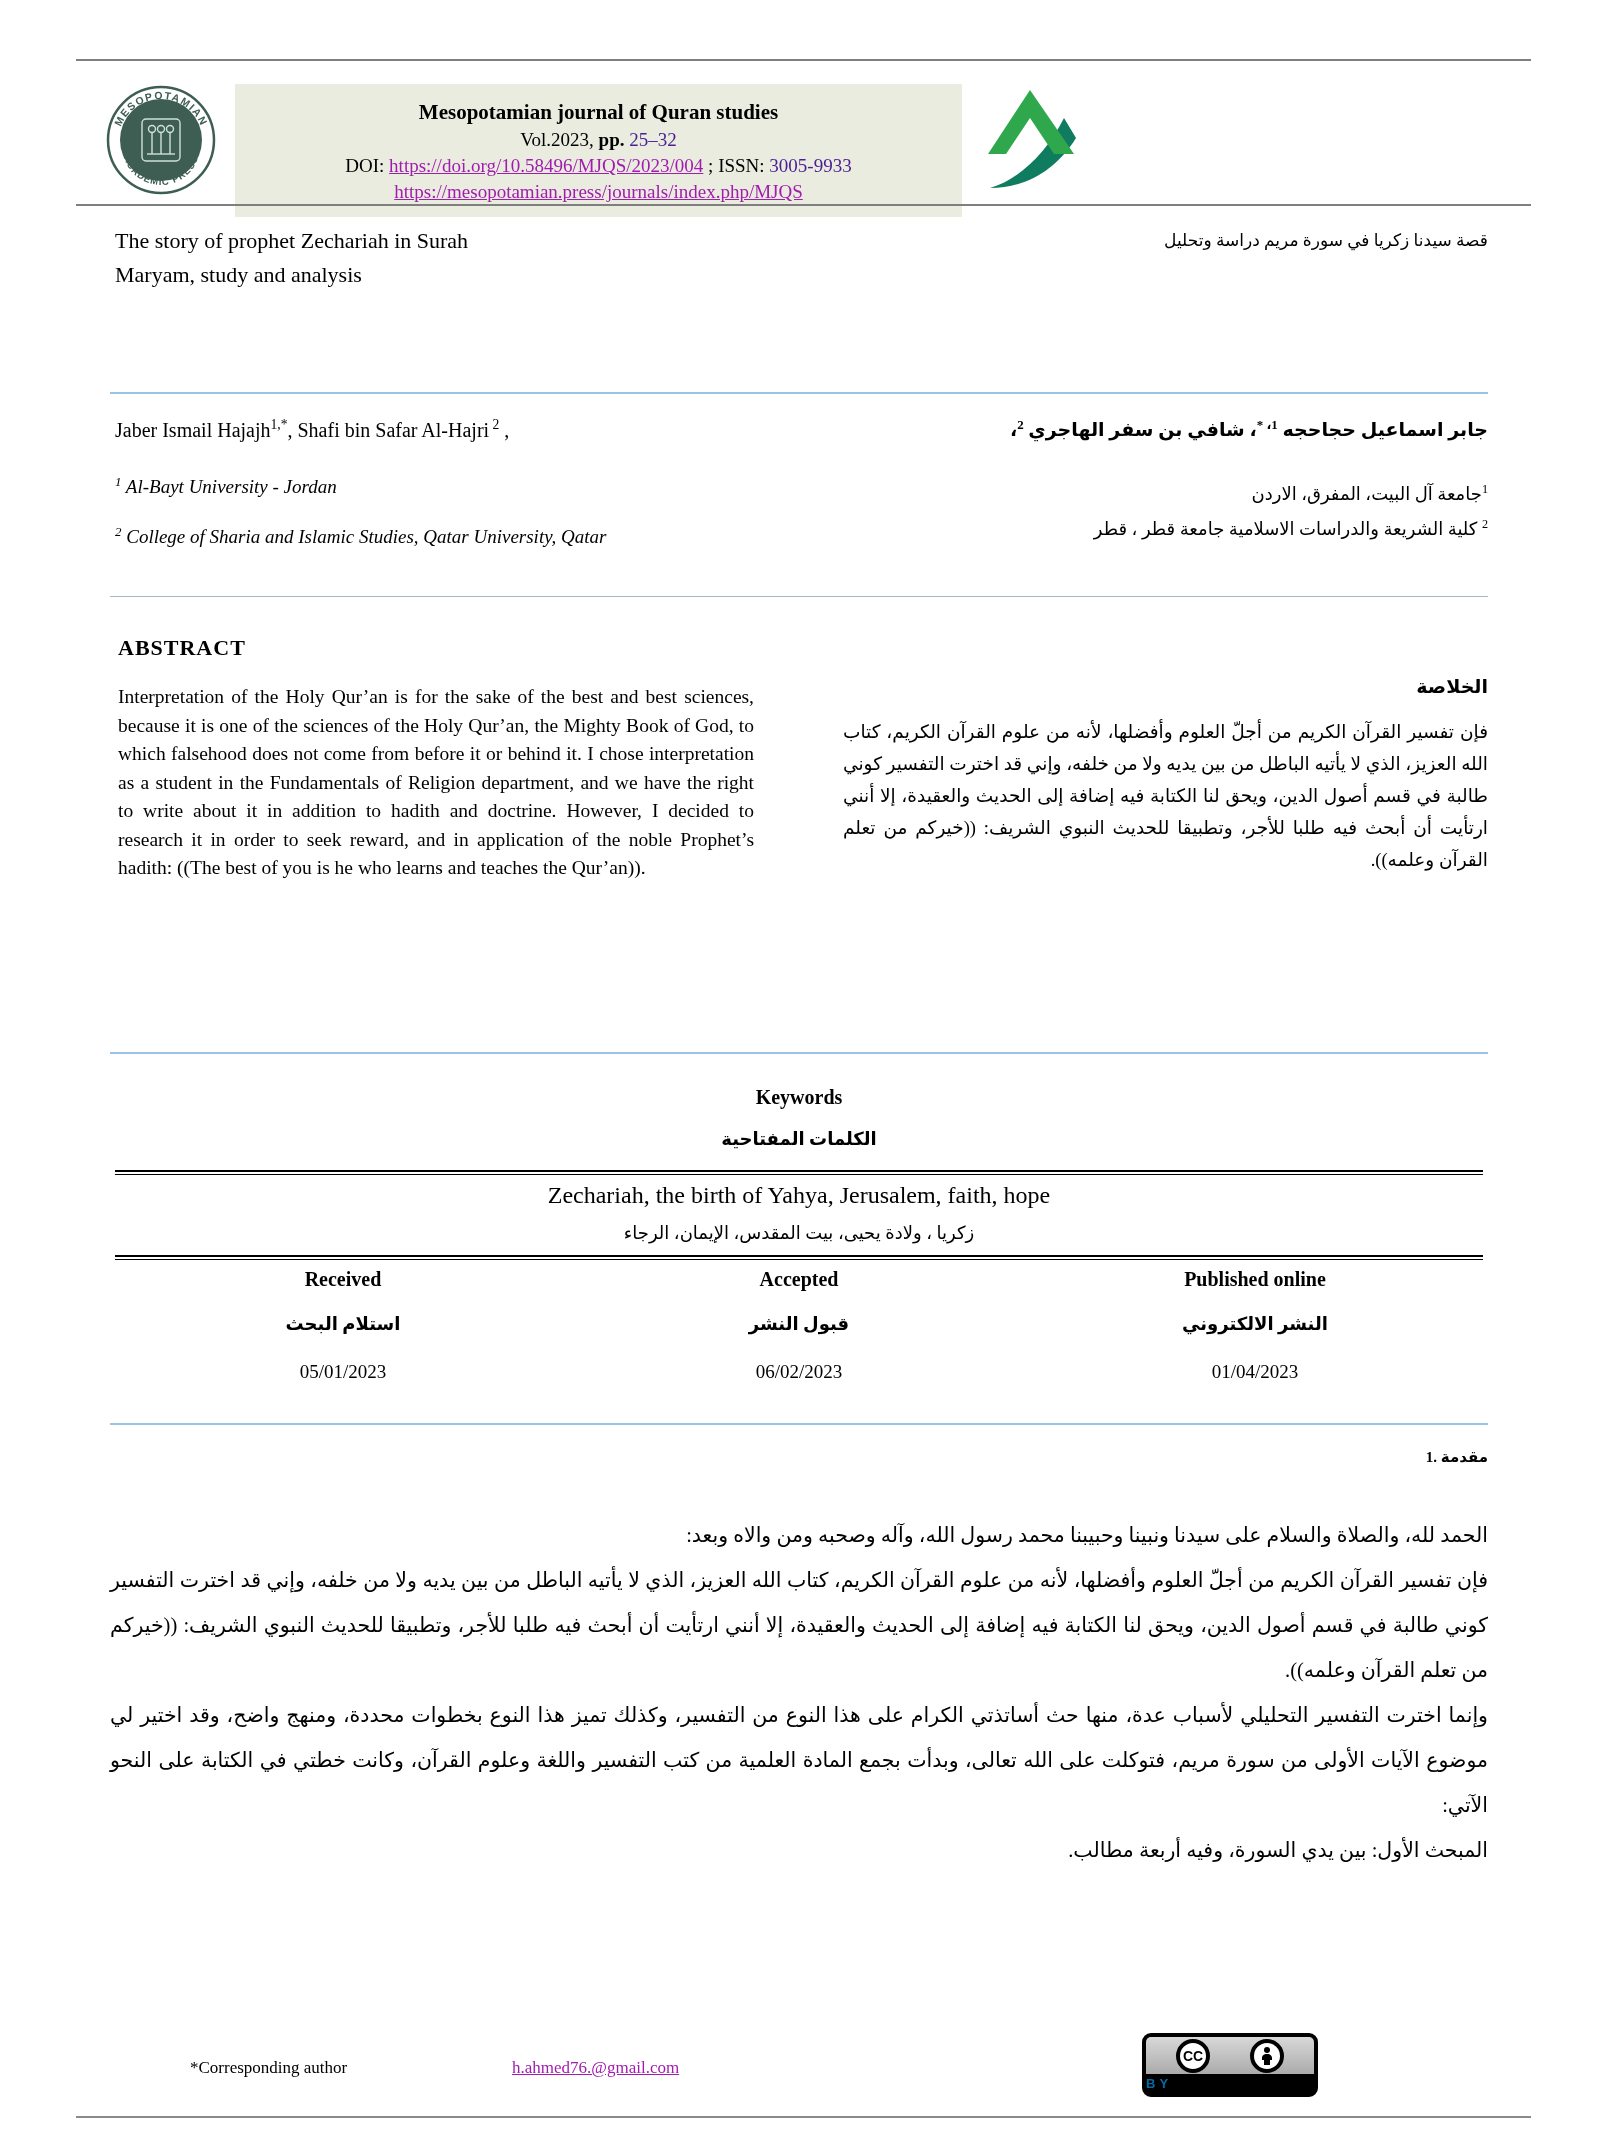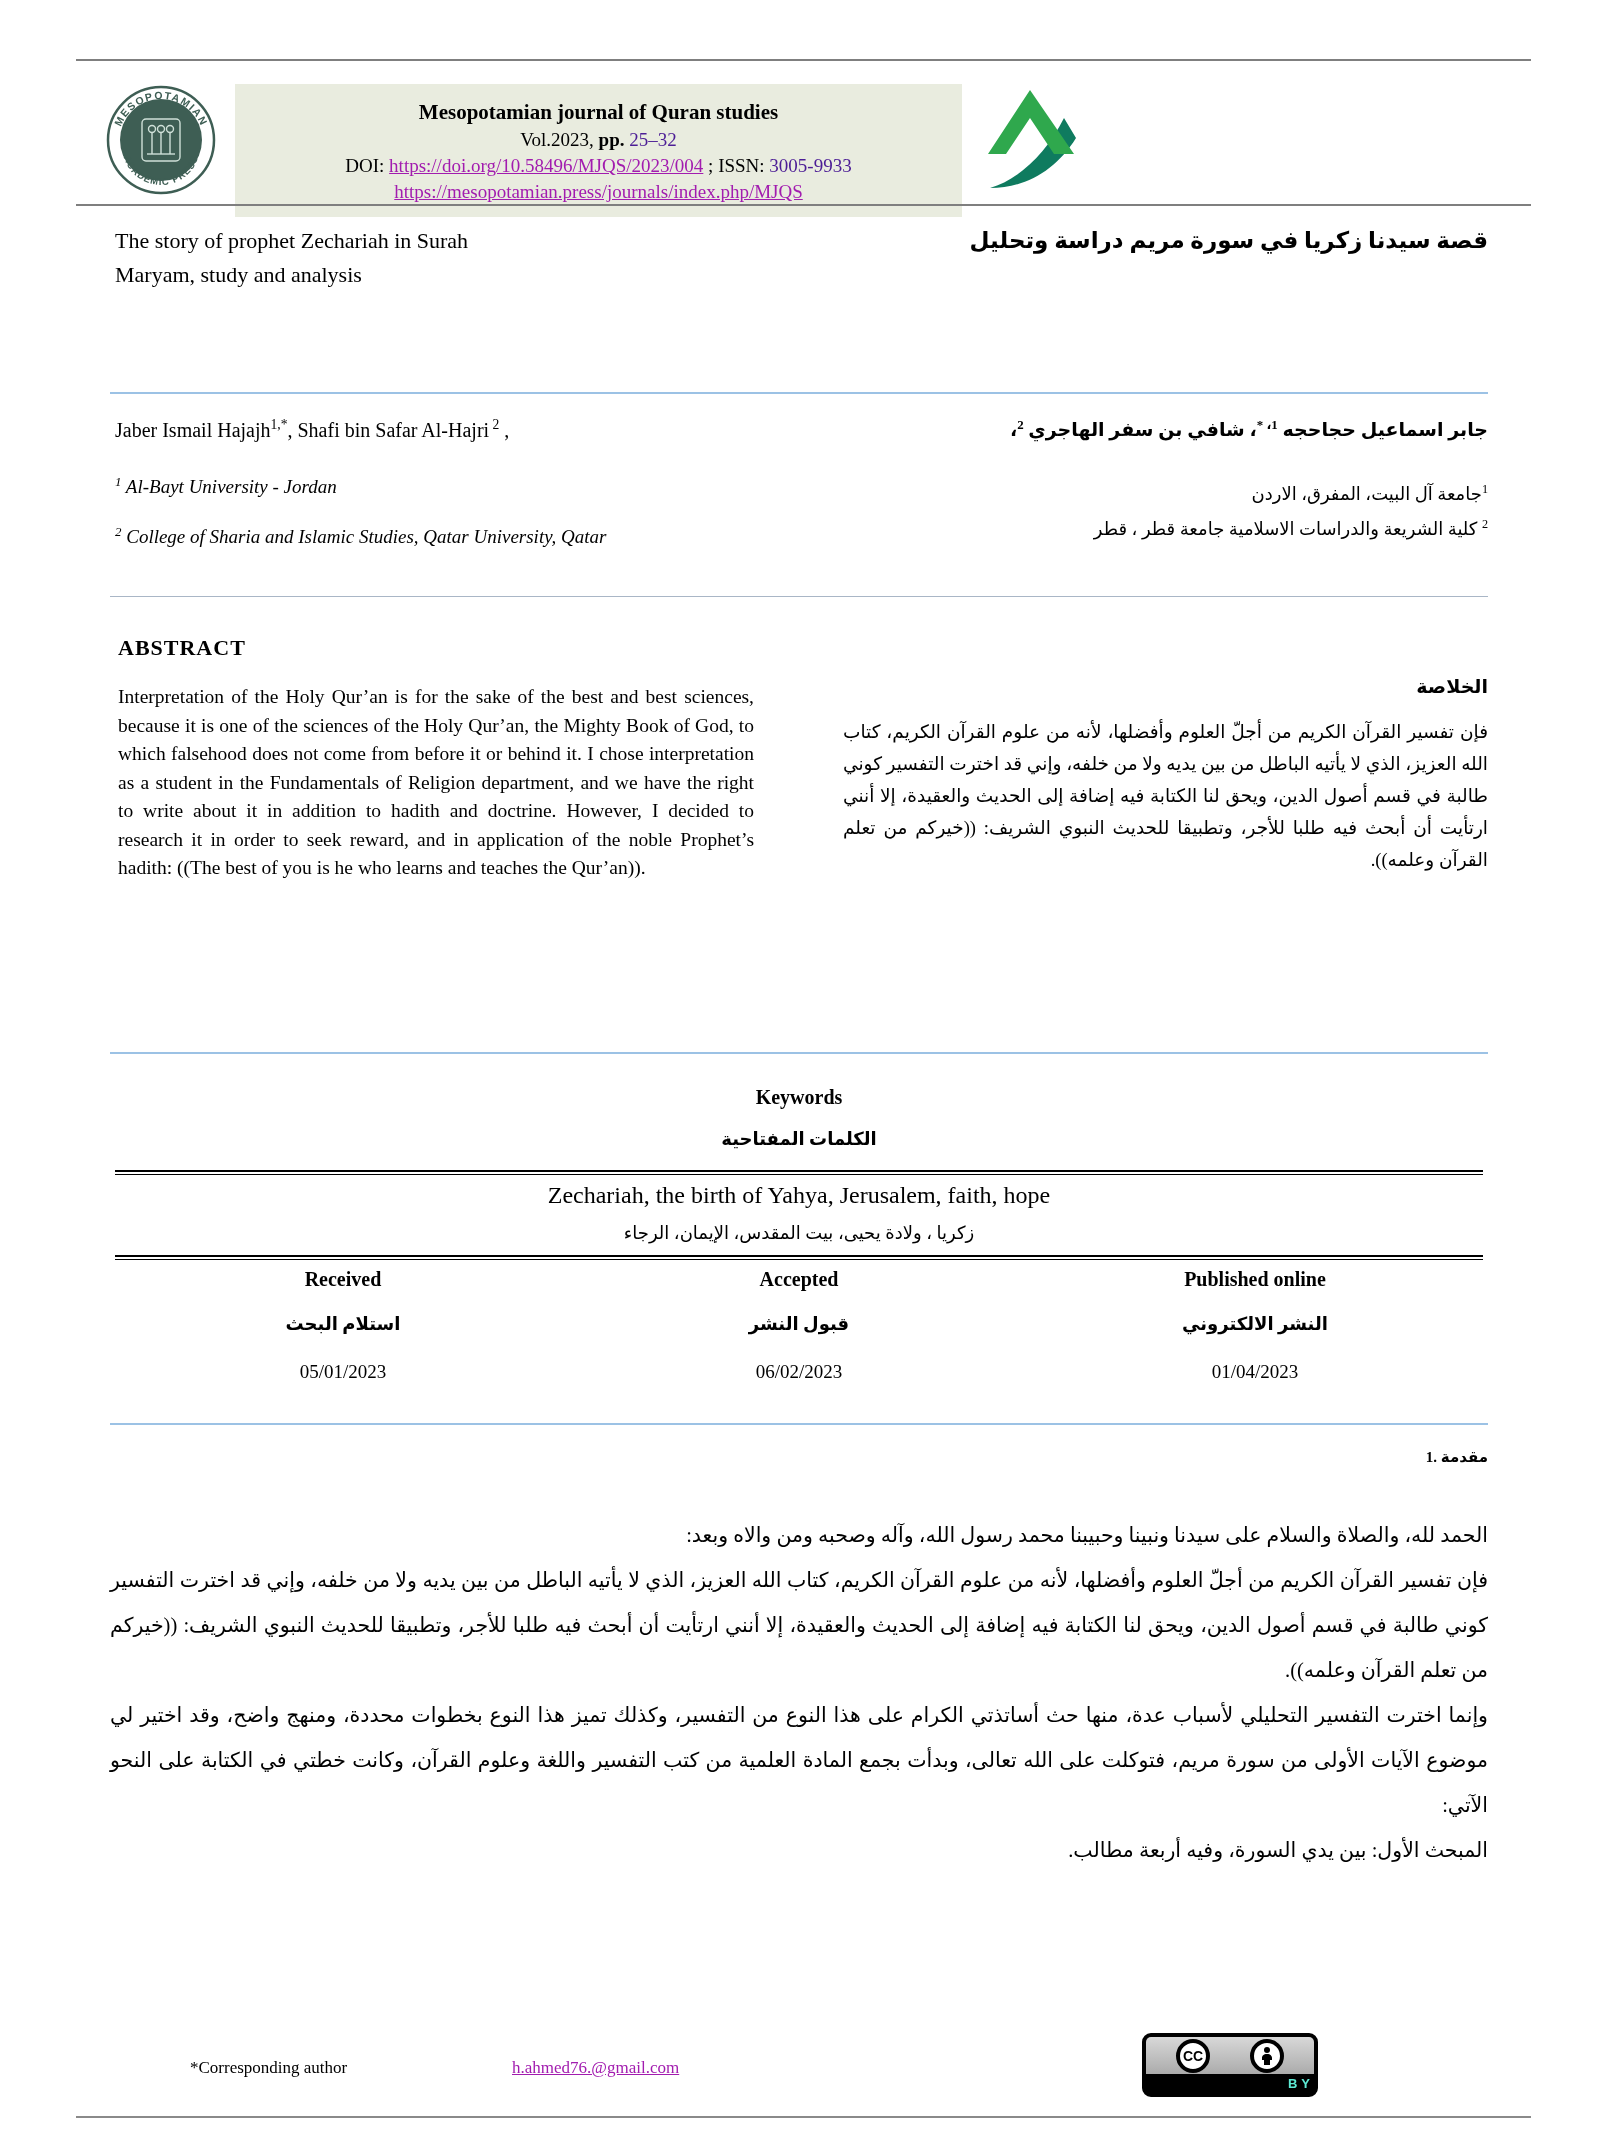--- a/index.html
+++ b/index.html
@@ -21,21 +21,21 @@
     padding:14px 6px 12px 6px; font-size:19px; line-height:26px;
   }
   .journal-box .jtitle { font-weight:bold; font-size:21px; line-height:29px; }
   .blue  { color:#4c1d95; }
   .link  { color:#a21caf; text-decoration:underline; cursor:pointer; }
   .brand-logo { margin-left:22px; }
 
   
   .title-row { top:224px; left:115px; width:1373px; display:flex; justify-content:space-between; }
   .title-en { width:430px; font-size:22px; line-height:34px; }
-  .title-ar { width:760px; direction:rtl; text-align:right; font-size:23px; font-weight:bold; line-height:34px; }
+  .title-ar { width:760px; direction:rtl; text-align:right; font-size:17px; font-weight:normal; line-height:34px; }
 
   
   .authors-row { top:417px; left:115px; width:1373px; display:flex; justify-content:space-between; align-items:baseline; }
   .auth-en { font-size:20px; }
   .auth-ar { direction:rtl; text-align:right; font-size:19px; font-weight:bold; }
   sup { font-size:0.68em; }
 
   
   .affil-row { top:474px; left:115px; width:1373px; display:flex; justify-content:space-between; }
   .affil-en { font-style:italic; font-size:19px; }
@@ -82,21 +82,21 @@
   .cc-top {
     flex:1; background:linear-gradient(180deg,#d8d8d8 0%,#ababab 100%);
     display:flex; align-items:center; justify-content:space-around; padding:0 10px;
   }
   .cc-circle {
     width:34px; height:34px; border:4px solid #000; border-radius:50%; background:#fff;
     display:flex; align-items:center; justify-content:center;
     font-family:"Liberation Sans",sans-serif; font-weight:bold; font-size:14px; box-sizing:border-box;
   }
   .cc-bottom {
-    height:19px; background:#000; color:#5eead4; text-align:right;
+    height:19px; background:#000; color:#0369a1; text-align:left;
     font-family:"Liberation Sans",sans-serif; font-weight:bold; font-size:13px; letter-spacing:4px; line-height:19px;
   }
   .bottom-rule { top:2116px; left:76px; width:1455px; border-top:2px solid #8a8a8a; }
   .top-rule    { top:59px;  left:76px; width:1455px; }
   .mid-rule    { top:204px; left:76px; width:1455px; }
   .rule-b1     { top:392px; left:110px; width:1378px; }
   .rule-t1     { top:596px; left:110px; width:1378px; }
   .rule-b2     { top:1052px; left:110px; width:1378px; }
 </style>
 </head>

